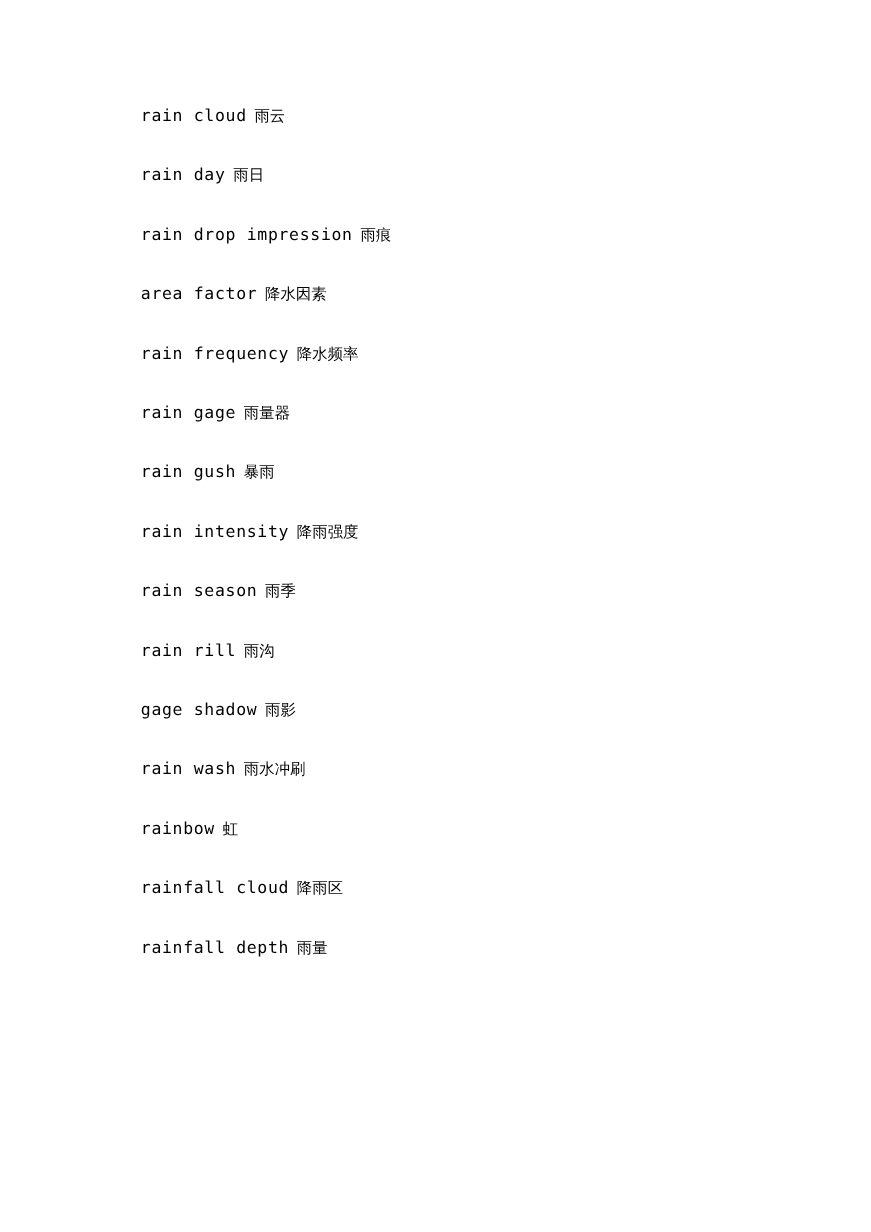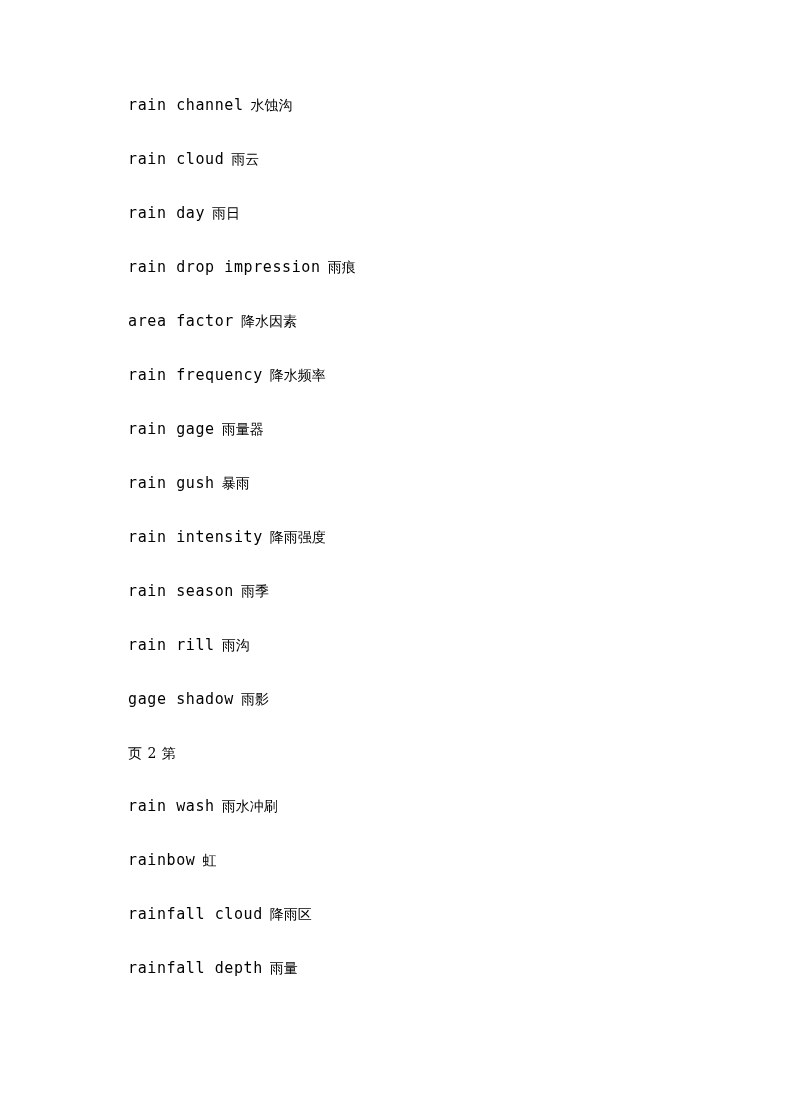--- a/index.html
+++ b/index.html
@@ -47,23 +47,20 @@
     letter-spacing: 0.5px;
   }
 </style>
 </head>
 <body>
 
 <div class="page">
   <div class="content">
 
     <div class="entry">
-      <span class="term">rain channel</span><span class="gloss">水蚀沟</span>
-    </div>
-    <div class="entry">
       <span class="term">rain cloud</span><span class="gloss">雨云</span>
     </div>
     <div class="entry">
       <span class="term">rain day</span><span class="gloss">雨日</span>
     </div>
     <div class="entry">
       <span class="term">rain drop impression</span><span class="gloss">雨痕</span>
     </div>
     <div class="entry">
       <span class="term">area factor</span><span class="gloss">降水因素</span>
@@ -83,21 +80,20 @@
     <div class="entry">
       <span class="term">rain season</span><span class="gloss">雨季</span>
     </div>
     <div class="entry">
       <span class="term">rain rill</span><span class="gloss">雨沟</span>
     </div>
     <div class="entry">
       <span class="term">gage shadow</span><span class="gloss">雨影</span>
     </div>
 
-    <div class="page-marker">页 2 第</div>
 
     <div class="entry">
       <span class="term">rain wash</span><span class="gloss">雨水冲刷</span>
     </div>
     <div class="entry">
       <span class="term">rainbow</span><span class="gloss">虹</span>
     </div>
     <div class="entry">
       <span class="term">rainfall cloud</span><span class="gloss">降雨区</span>
     </div>

